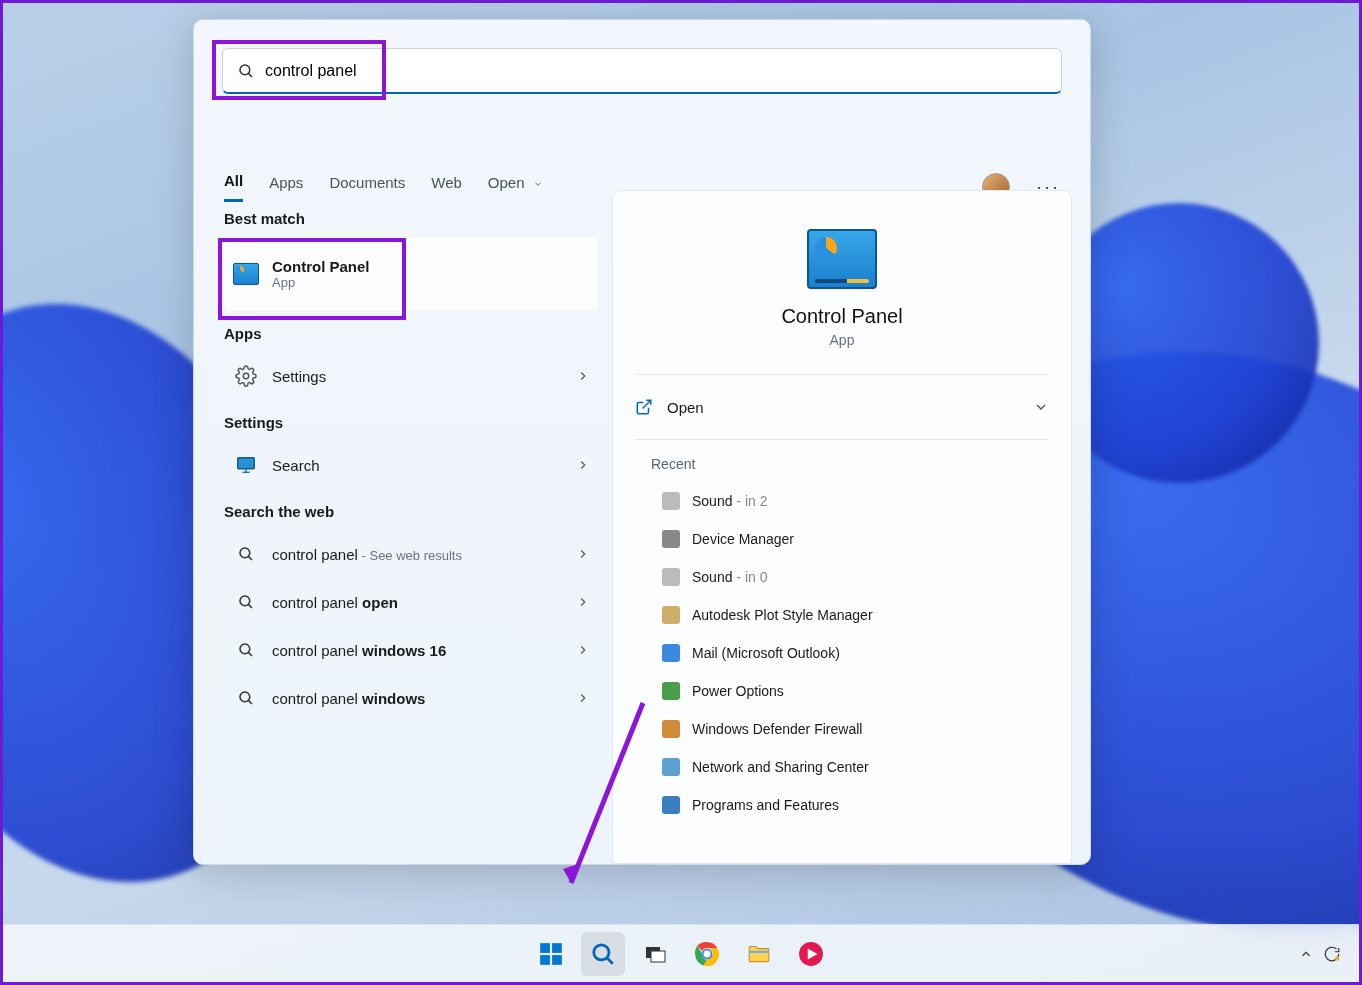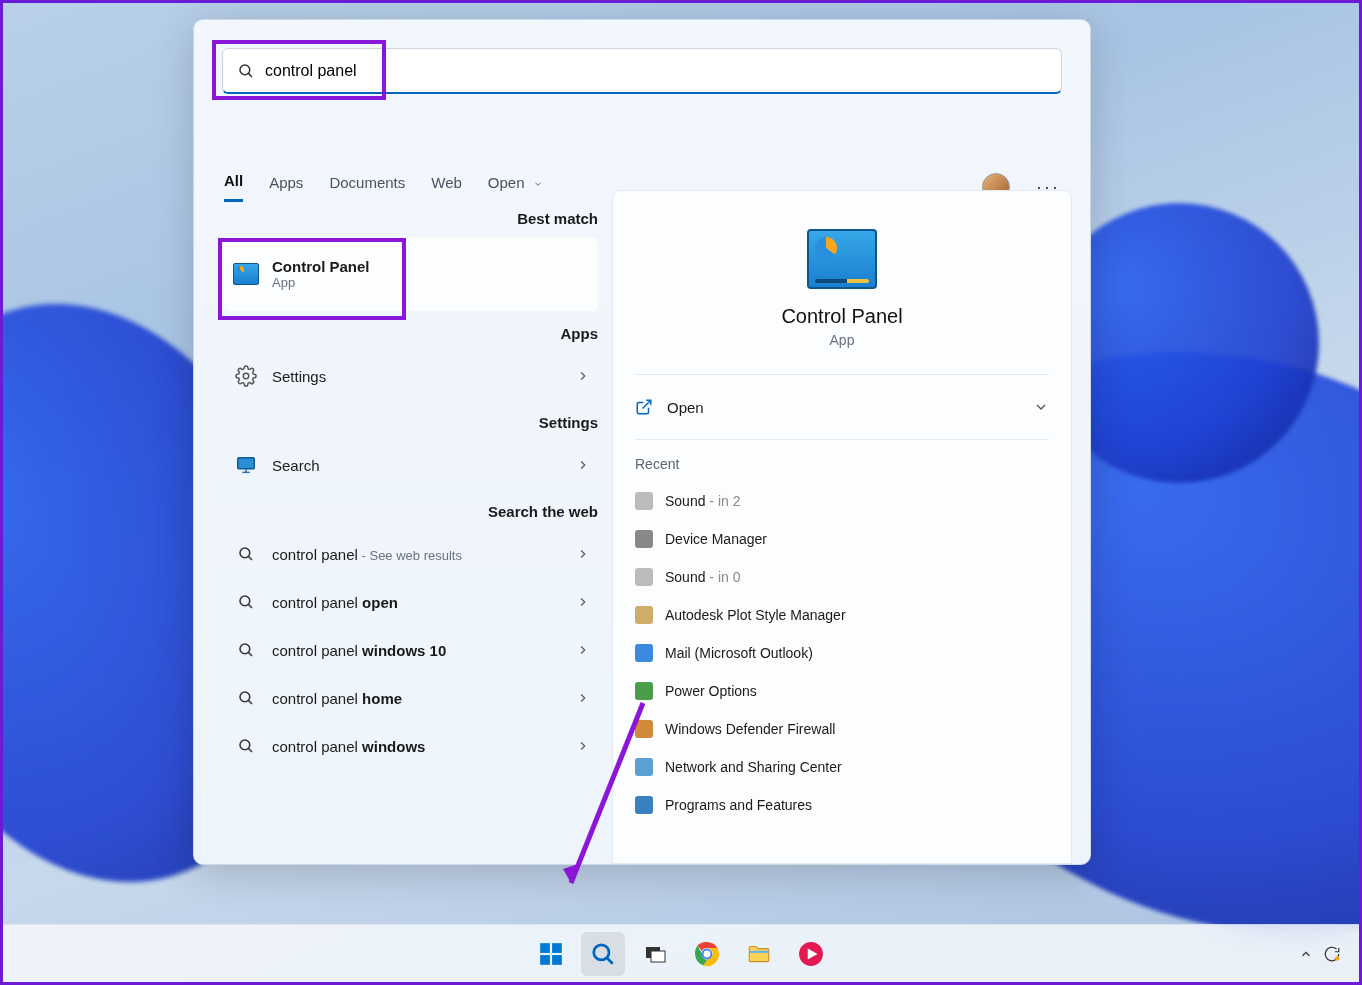--- a/index.html
+++ b/index.html
@@ -75,21 +75,21 @@
 .avatar {
   width: 28px; height: 28px; border-radius: 50%;
   background: linear-gradient(135deg,#e7b27a,#a35f2c);
   border: 1px solid #999;
 }
 .more-dots { font-size: 18px; letter-spacing: 2px; color: #333; cursor: pointer; }
 
 .left-col {
   position: absolute; left: 30px; top: 176px; width: 374px;
 }
-.section-h { font-size: 15px; font-weight: 600; color: #1a1a1a; margin: 14px 0 10px; text-align: right; }
+.section-h { font-size: 15px; font-weight: 600; color: #1a1a1a; margin: 14px 0 10px; }
 
 .result-item {
   display: flex; align-items: center; gap: 12px;
   height: 48px; padding: 0 8px;
   border-radius: 4px;
   cursor: pointer;
 }
 .result-item.best {
   height: 74px; background: #fbfdff; border-radius: 6px;
 }
@@ -149,24 +149,24 @@
 
 .right-title { text-align:center; font-size: 20px; color:#111; }
 .right-sub { text-align:center; font-size:14px; color:#6b7280; margin-top:4px; margin-bottom: 26px; }
 .divider { border-top:1px solid #e3e9f2; }
 .action-row {
   display:flex; align-items:center; height:64px; gap:14px;
   font-size:15px; color:#1a1a1a; cursor:pointer;
 }
 .open-icon { width:18px;height:18px;color:#0067c0; }
 .action-expand { margin-left:auto; color:#555; }
-.recent-h { font-size:14px; color:#5b6470; margin: 16px 0 10px; }
+.recent-h { font-size:14px; color:#5b6470; margin: 16px 16px 10px; }
 .recent-item {
   display:flex; align-items:center; gap:12px; height:38px;
-  font-size:14px; color:#1a1a1a; cursor:pointer;
+  font-size:14px; color:#1a1a1a; cursor:pointer;margin-left:27px;
 }
 .recent-item .muted { color:#888; }
 .ri-icon { width:18px;height:18px;border-radius:3px;flex-shrink:0; }
 
 .taskbar {
   position: absolute; left:0; right:0; bottom:0; height:58px;
   background: rgba(245,248,252,0.85);
   backdrop-filter: blur(10px);
   border-top: 1px solid rgba(0,0,0,0.06);
   display:flex; align-items:center; justify-content:center; gap:8px;
@@ -302,35 +302,21 @@
             </svg>
     </span>
         </div>
         <div class="result-item">
     <div class="result-icon">
       <svg width="18" height="18" viewBox="0 0 24 24" fill="none" stroke="#333" stroke-width="2">
               <circle cx="10.5" cy="10.5" r="6.5"></circle>
               <line x1="20" y1="20" x2="15.2" y2="15.2"></line>
             </svg>
     </div>
-    <span class="result-title">control panel <span class="bold">windows 10</span><span class="result-sub" style="display:inline"></span></span>
-    <span class="chev">
-      <svg width="14" height="14" viewBox="0 0 24 24" fill="none" stroke="currentColor" stroke-width="2">
-              <polyline points="9 18 15 12 9 6"></polyline>
-            </svg>
-    </span>
-        </div>
-        <div class="result-item">
-    <div class="result-icon">
-      <svg width="18" height="18" viewBox="0 0 24 24" fill="none" stroke="#333" stroke-width="2">
-              <circle cx="10.5" cy="10.5" r="6.5"></circle>
-              <line x1="20" y1="20" x2="15.2" y2="15.2"></line>
-            </svg>
-    </div>
-    <span class="result-title">control panel <span class="bold">home</span><span class="result-sub" style="display:inline"></span></span>
+    <span class="result-title">control panel <span class="bold">windows 16</span><span class="result-sub" style="display:inline"></span></span>
     <span class="chev">
       <svg width="14" height="14" viewBox="0 0 24 24" fill="none" stroke="currentColor" stroke-width="2">
               <polyline points="9 18 15 12 9 6"></polyline>
             </svg>
     </span>
         </div>
         <div class="result-item">
     <div class="result-icon">
       <svg width="18" height="18" viewBox="0 0 24 24" fill="none" stroke="#333" stroke-width="2">
               <circle cx="10.5" cy="10.5" r="6.5"></circle>

